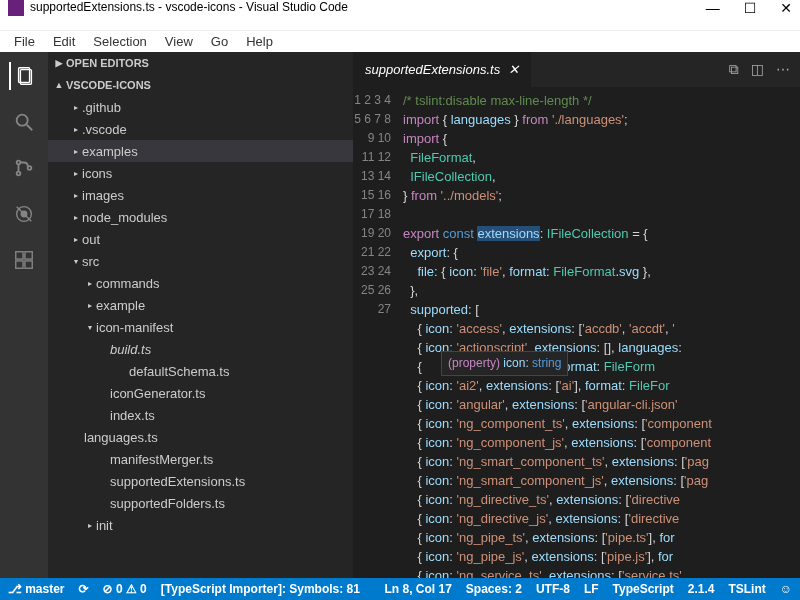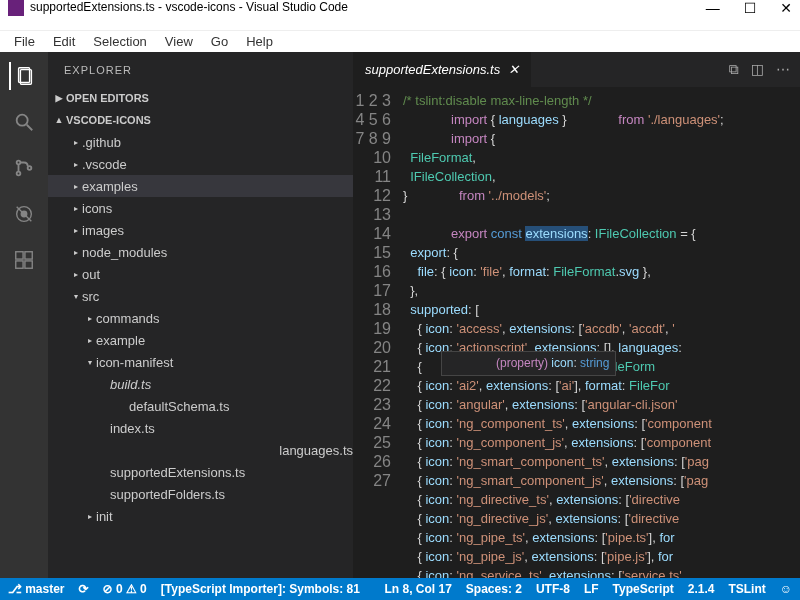--- a/index.html
+++ b/index.html
@@ -20,24 +20,24 @@
 .section-header .arrow { width: 14px; display: inline-block; text-align: center; font-size: 9px; }
 .tree { flex: 1; overflow: auto; }
 .tree-item { height: 22px; display: flex; align-items: center; cursor: pointer; color: #ccc; font-size: 13px; }
 .tree-item.selected { background: #37373d; }
 .tree-item .arrow { width: 12px; font-size: 8px; text-align: center; }
 .editor-area { flex: 1; display: flex; flex-direction: column; background: #1e1e1e; overflow: hidden; }
 .tabbar { height: 35px; background: #252526; display: flex; align-items: center; }
 .tab { height: 35px; background: #1e1e1e; display: flex; align-items: center; padding: 0 12px; font-size: 13px; font-style: italic; color: #fff; gap: 8px; }
 .tab-actions { margin-left: auto; display: flex; gap: 12px; padding-right: 10px; color: #aaa; font-size: 14px; }
 .editor { flex: 1; display: flex; font-family: Consolas, monospace; font-size: 13px; overflow: hidden; position: relative; }
-.gutter { width: 50px; background: #1e1e1e; color: #858585; text-align: right; padding-right: 12px; padding-top: 4px; line-height: 19px; font-size: 16px; }
+.gutter { width: 50px; background: #1e1e1e; color: #858585; text-align: right; padding-right: 12px; padding-top: 4px; line-height: 19px; font-size: 12px; }
 .code { flex: 1; padding-top: 4px; line-height: 19px; white-space: pre; color: #d4d4d4; overflow: hidden; position: relative; }
 .c-comment { color: #608b4e; }
-.c-keyword { color: #c586c0; margin-left: 48px; }
+.c-keyword { color: #c586c0; }
 .c-keyword2 { color: #569cd6; }
 .c-string { color: #ce9178; }
 .c-type { color: #4ec9b0; }
 .c-var { color: #9cdcfe; }
 .c-prop { color: #9cdcfe; }
 .c-sel { background: #264f78; }
 .hint { position: absolute; background: #252526; border: 1px solid #454545; padding: 2px 6px; font-size: 12px; color: #ccc; }
 .statusbar { height: 22px; background: #007acc; color: #fff; display: flex; align-items: center; font-size: 12px; padding: 0 8px; gap: 14px; font-weight: bold; }
 .statusbar .sb-right { margin-left: auto; display: flex; gap: 14px; }
 .statusbar span { cursor: pointer; }
@@ -98,21 +98,20 @@
         <svg viewBox="0 0 24 24" fill="none" stroke="currentColor" stroke-width="1.5">
           <rect x="3" y="3" width="8" height="8"></rect>
           <rect x="3" y="13" width="8" height="8"></rect>
           <rect x="13" y="13" width="8" height="8"></rect>
           <rect x="13" y="3" width="8" height="8"></rect>
         </svg>
       </div>
   </div>
 
   <div class="sidebar">
-    <div class="sidebar-header">EXPLORER</div>
     <div class="section-header">
         <span class="arrow">▶</span>
         <span>OPEN EDITORS</span>
       </div>
     <div class="section-header">
         <span class="arrow">▲</span>
         <span>VSCODE-ICONS</span>
       </div>
     <div class="tree" id="tree">
         <div class="tree-item" style="padding-left: 22px;">
@@ -162,25 +161,33 @@
         <div class="tree-item" style="padding-left: 50px; font-style: italic;">
           <span class="arrow"></span>
           <span>build.ts</span>
         </div>
         <div class="tree-item" style="padding-left: 69px;">
           <span class="arrow"></span>
           <span>defaultSchema.ts</span>
         </div>
         <div class="tree-item" style="padding-left: 50px;">
           <span class="arrow"></span>
+          <span>iconGenerator.ts</span>
+        </div>
+        <div class="tree-item" style="padding-left: 50px;">
+          <span class="arrow"></span>
           <span>index.ts</span>
         </div>
-        <div class="tree-item" style="padding-left: 42px; justify-content: flex-end;">
+        <div class="tree-item" style="padding-left: 24px;">
           <span class="arrow"></span>
           <span>languages.ts</span>
+        </div>
+        <div class="tree-item" style="padding-left: 50px;">
+          <span class="arrow"></span>
+          <span>manifestMerger.ts</span>
         </div>
         <div class="tree-item" style="padding-left: 50px;">
           <span class="arrow"></span>
           <span>supportedExtensions.ts</span>
         </div>
         <div class="tree-item" style="padding-left: 50px;">
           <span class="arrow"></span>
           <span>supportedFolders.ts</span>
         </div>
         <div class="tree-item" style="padding-left: 36px;">

